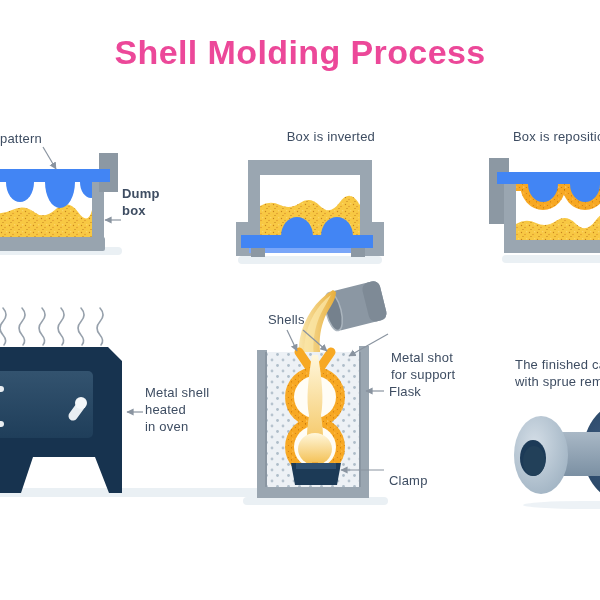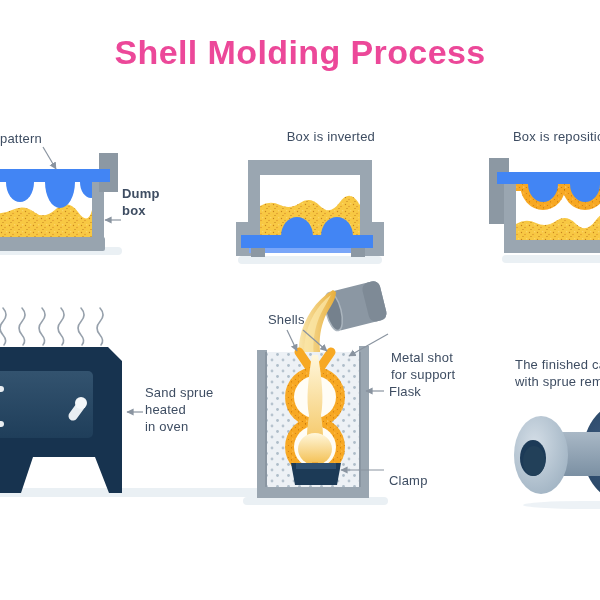--- a/index.html
+++ b/index.html
@@ -202,21 +202,21 @@
 
   <div class="lbl" style="left:0px;top:130px;">pattern</div>
 
   <div class="lbl" style="left:122px;top:185px;font-weight:bold;">Dump
 box</div>
 
   <div class="lbl caption-center" style="left:245px;top:128px;width:130px;">Box is inverted</div>
 
   <div class="lbl" style="left:513px;top:128px;width:150px;">Box is repositioned</div>
 
-  <div class="lbl" style="left:145px;top:384px;">Sand sprue
+  <div class="lbl" style="left:145px;top:384px;">Metal shell
 heated
 in oven</div>
 
   <div class="lbl" style="left:268px;top:311px;">Shells</div>
 
   <div class="lbl" style="left:391px;top:325px;margin-top:24px;">Metal shot
 for support</div>
 
   <div class="lbl" style="left:389px;top:383px;text-align:center;">Flask</div>
 

